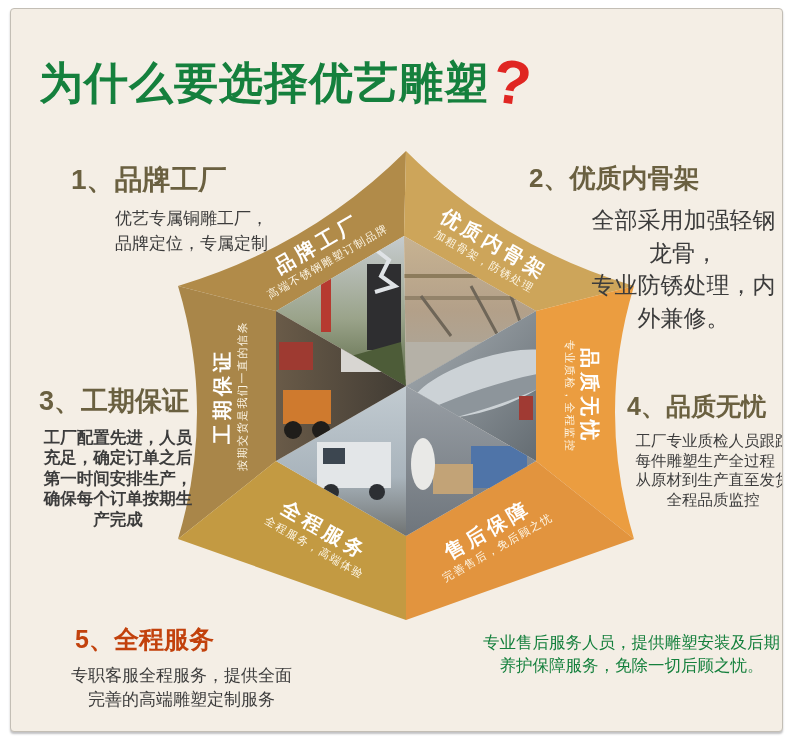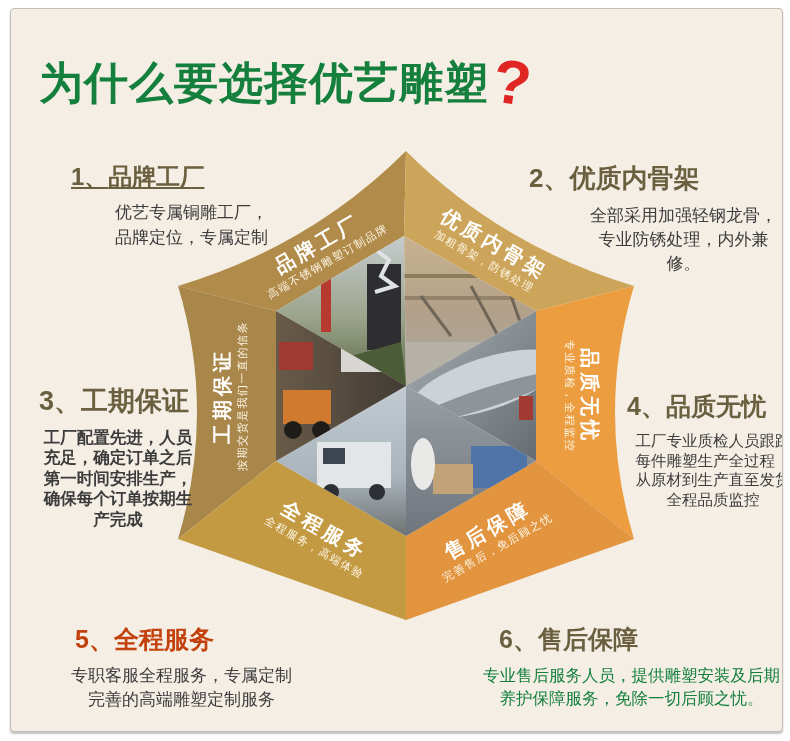--- a/index.html
+++ b/index.html
@@ -9,24 +9,24 @@
     box-shadow:0 2px 2px rgba(120,120,125,.45);overflow:hidden;}
   
   .title{position:absolute;left:28px;top:38px;font-size:44px;font-weight:bold;
     letter-spacing:1px;white-space:nowrap;}
   .title .qm{display:inline-block;font-size:62px;font-weight:900;
     transform:rotate(8deg);vertical-align:-6px;margin-left:4px;}
   
   .feature{position:absolute;}
   .f-head{font-weight:bold;white-space:nowrap;}
   .f-desc{white-space:pre-line;margin-top:8px;text-align:center;}
-  .f1{left:60px;top:152px;} .f1 .f-head{font-size:24px;text-decoration:underline;}
+  .f1{left:60px;top:152px;} .f1 .f-head{font-size:28px;}
   .f1 .f-desc{margin-left:44px;font-size:17px;line-height:1.45;}
   .f2{left:518px;top:152px;} .f2 .f-head{font-size:26px;}
-  .f2 .f-desc{margin-left:56px;font-size:17px;line-height:1.42;}
+  .f2 .f-desc{margin-left:56px;font-size:23px;line-height:1.42;}
   .f3{left:22px;top:374px;width:170px;} .f3 .f-head{font-size:27px;margin-left:6px;}
   .f3 .f-desc{font-size:16.5px;line-height:1.24;}
   .f4{left:616px;top:381px;width:172px;} .f4 .f-head{font-size:25px;}
   .f4 .f-desc{font-size:15.5px;line-height:1.27;}
   .f5{left:60px;top:614px;} .f5 .f-head{font-size:25px;margin-left:4px;}
   .f5 .f-desc{font-size:17px;line-height:1.4;}
   .f6{left:472px;top:614px;} .f6 .f-head{font-size:25px;margin-left:16px;}
   .f6 .f-desc{font-size:16.5px;line-height:1.4;}
   
   .hexwrap{position:absolute;left:160px;top:137px;width:470px;height:475px;}
@@ -189,22 +189,21 @@
   </div>
   <div class="feature f4">
     <div class="f-head" style="color: rgb(106, 96, 64);"><span>4、</span><span>品质无忧</span></div>
     <div class="f-desc" style="color: rgb(60, 60, 60);">工厂专业质检人员跟踪
 每件雕塑生产全过程，
 从原材到生产直至发货
 全程品质监控</div>
   </div>
   <div class="feature f5">
     <div class="f-head" style="color: #c2410c;"><span>5、</span><span>全程服务</span></div>
-    <div class="f-desc" style="color: rgb(60, 60, 60);">专职客服全程服务，专属定制
+    <div class="f-desc" style="color: rgb(60, 60, 60);">专职客服全程服务，提供全面
 完善的高端雕塑定制服务</div>
   </div>
   <div class="feature f6">
-    <div class="f-head" style="color: rgb(106, 96, 64);"><span>6、</span><span>售后保障</span></div>
     <div class="f-desc" style="color: #15803d;">专业售后服务人员，提供雕塑安装及后期
 养护保障服务，免除一切后顾之忧。</div>
   </div>
 
 </div>
 
 </body></html>

